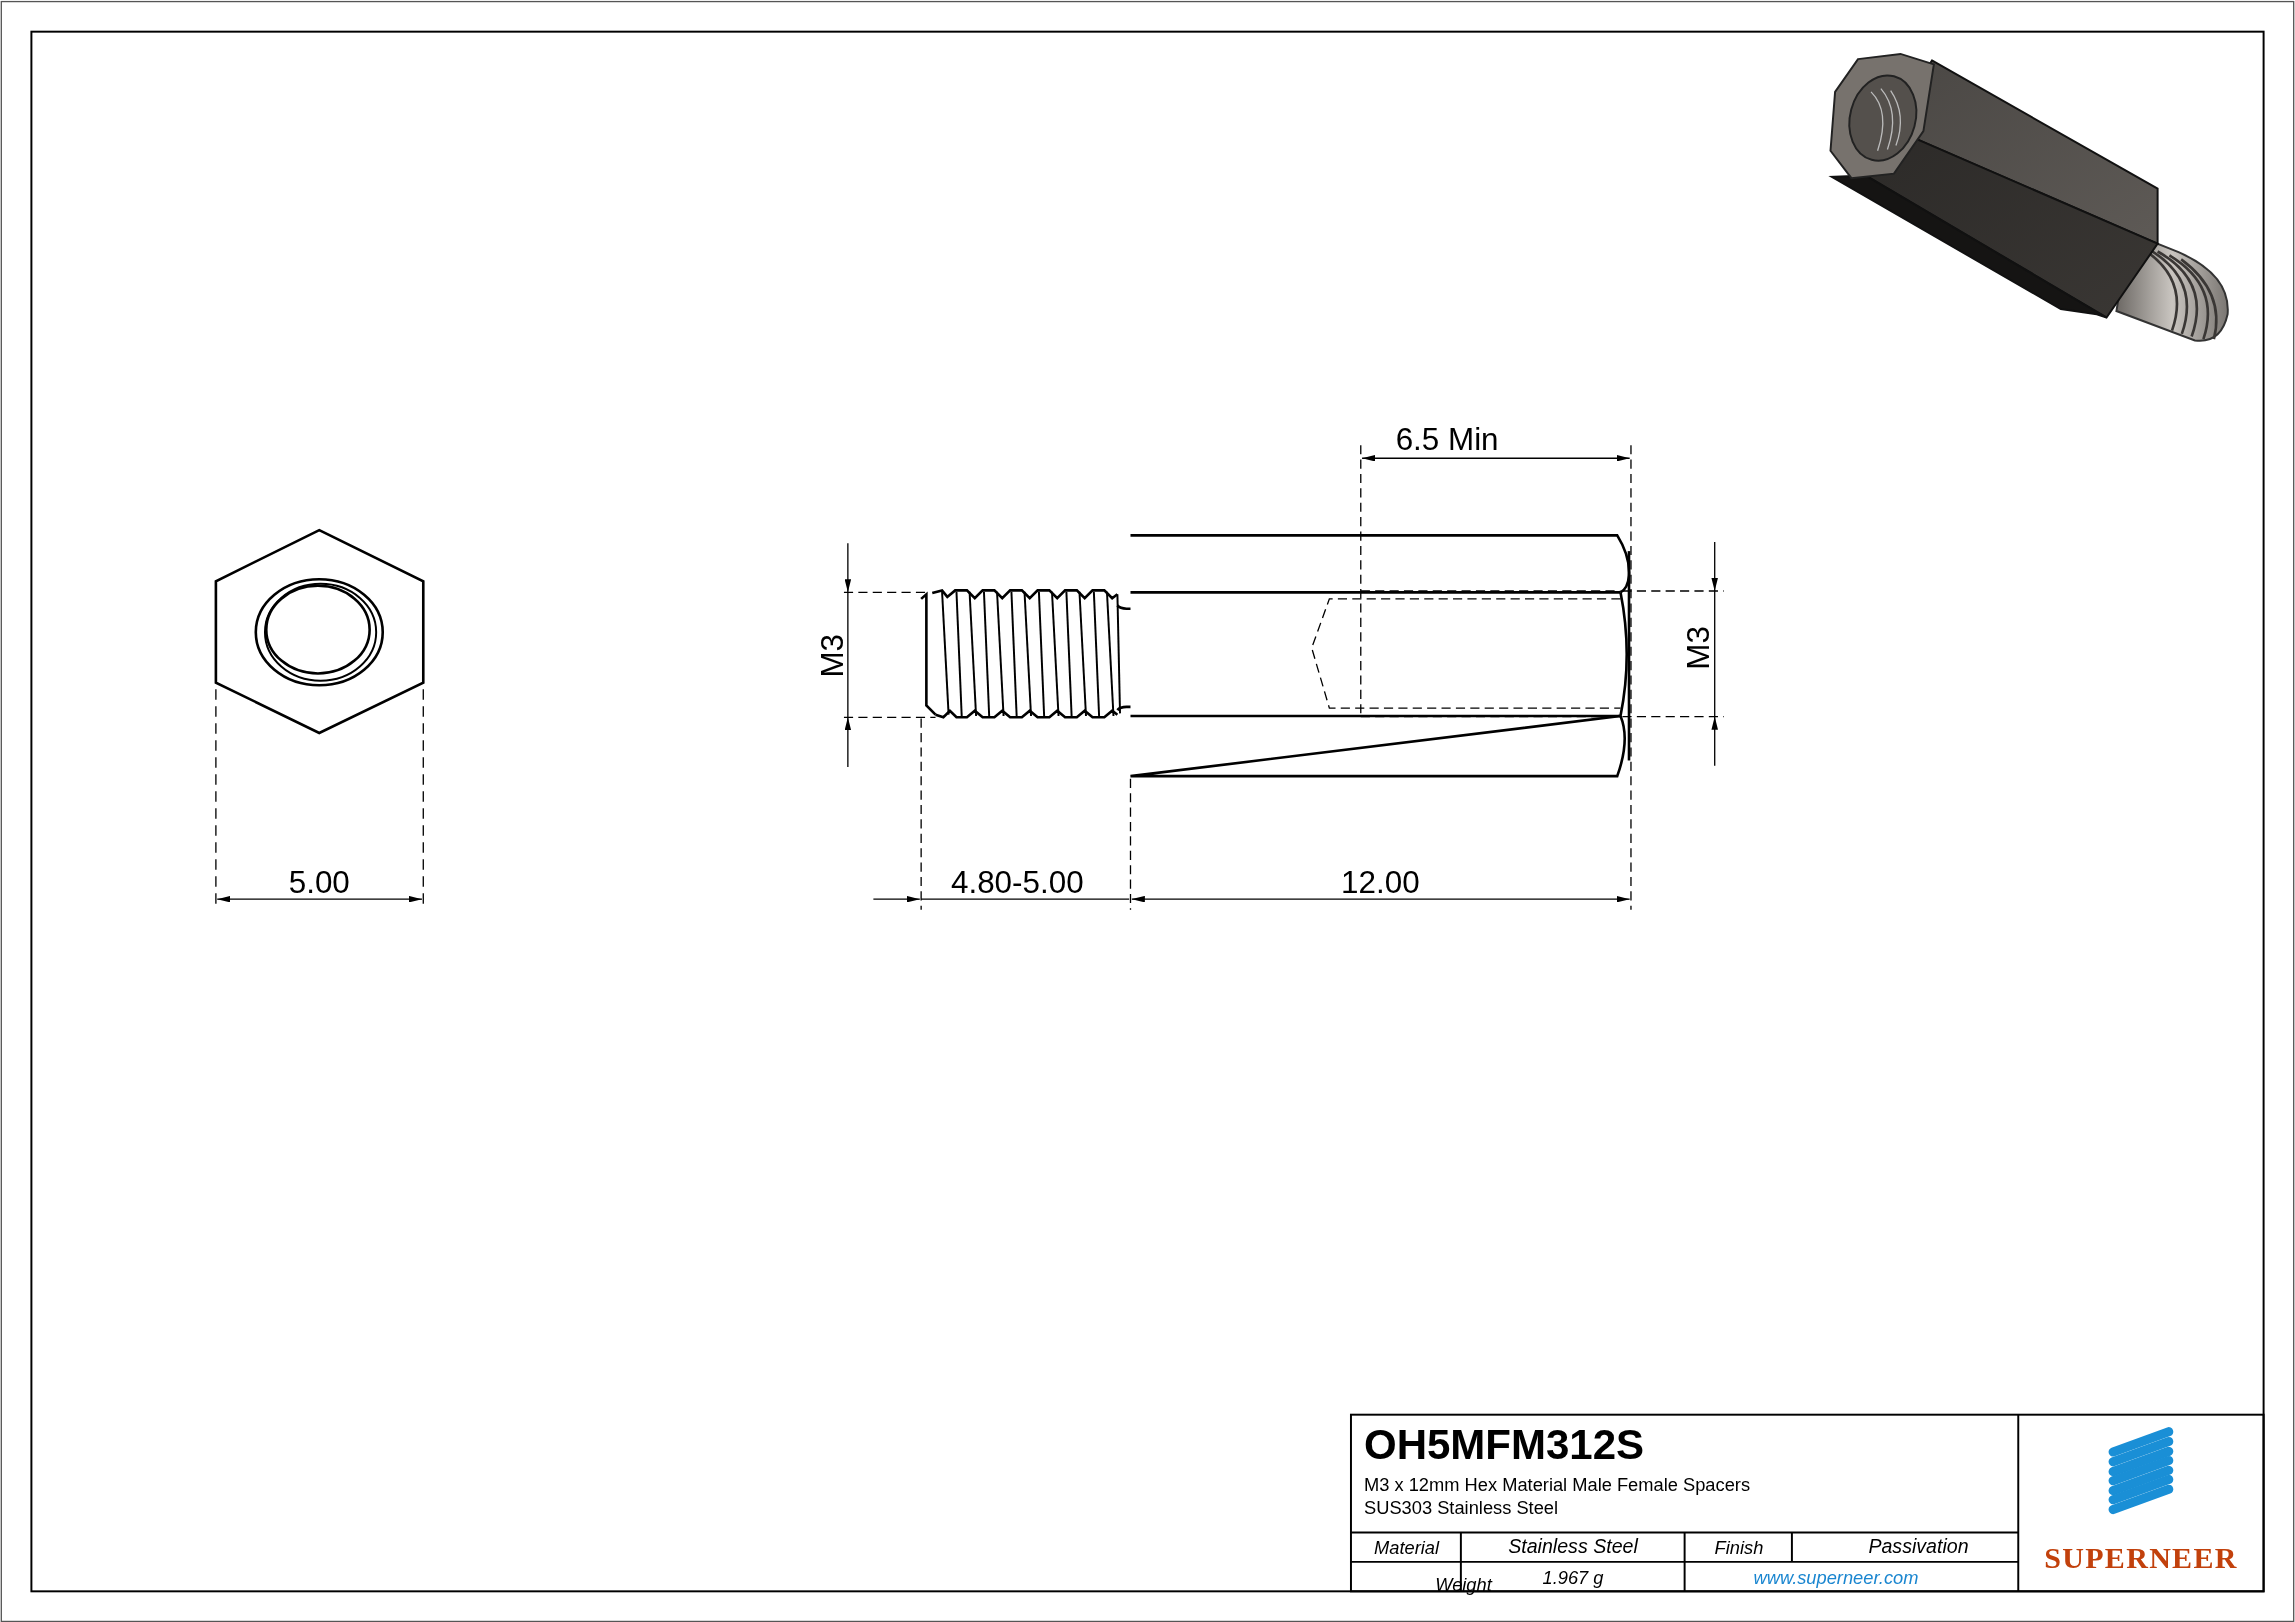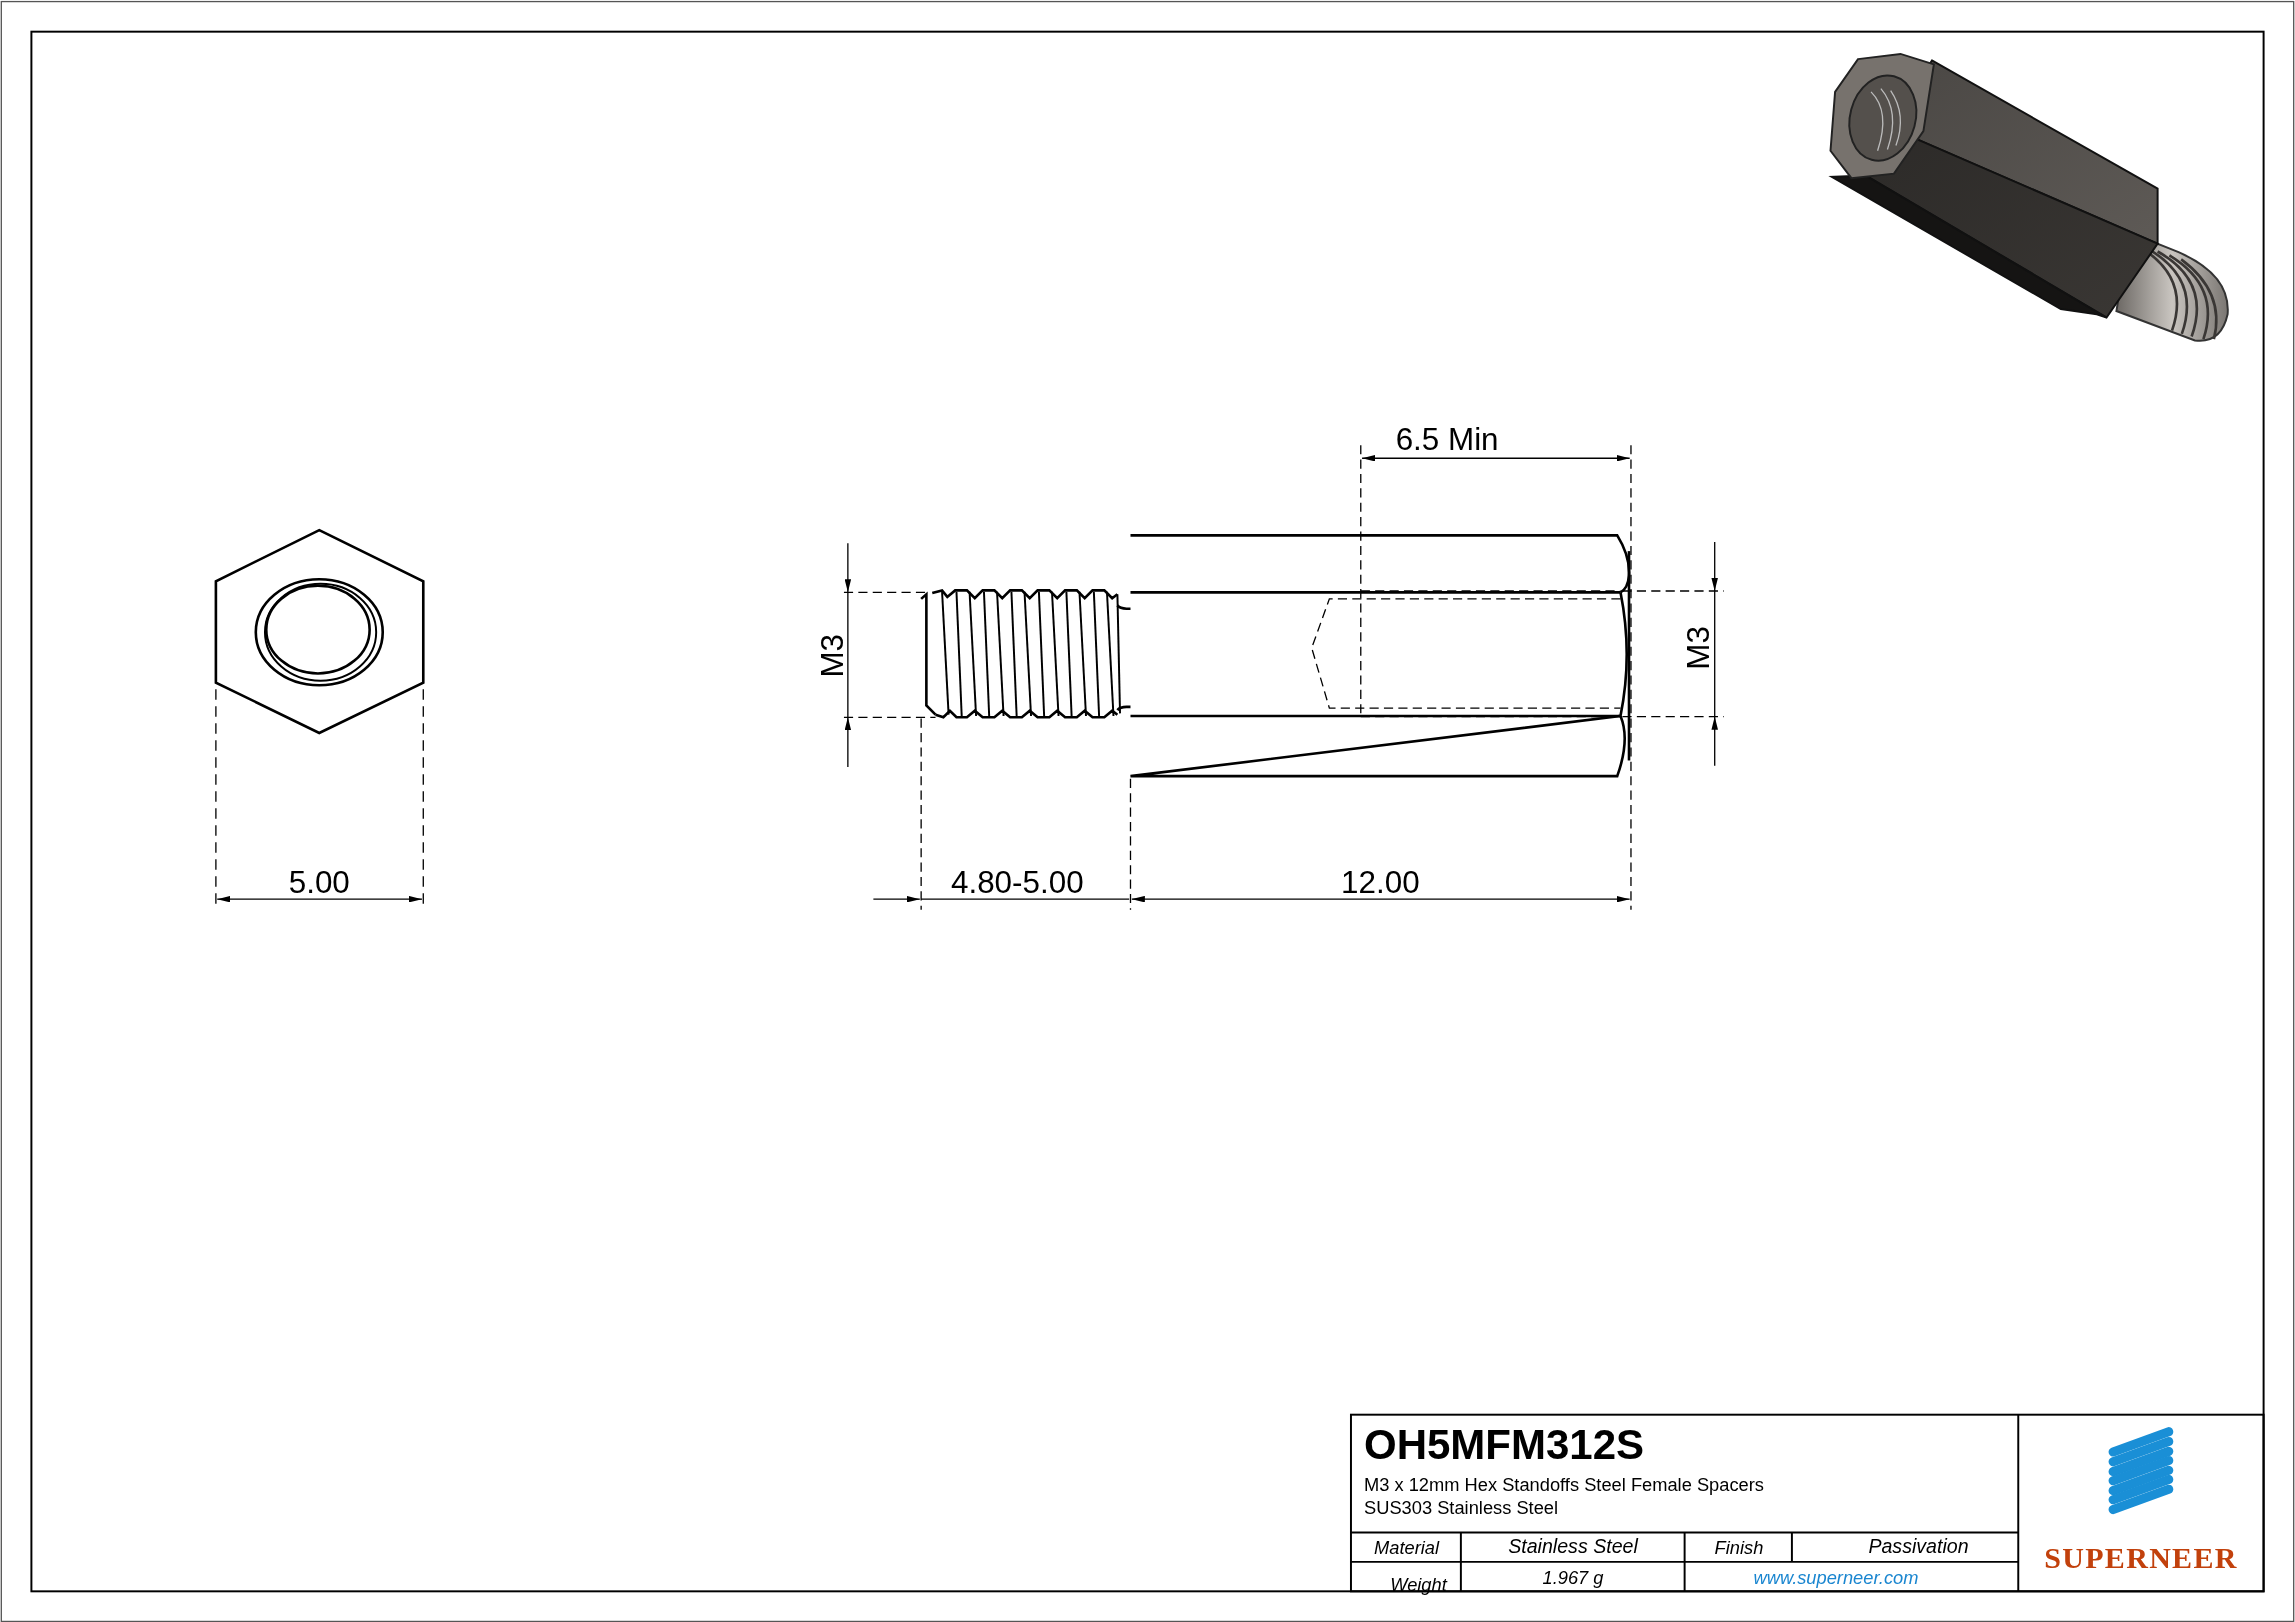--- a/index.html
+++ b/index.html
@@ -164,25 +164,25 @@
     <line x1="3230" y1="2234" x2="3315" y2="2203"></line>
     <line x1="3230" y1="2249" x2="3315" y2="2218"></line>
     <line x1="3230" y1="2263" x2="3315" y2="2232"></line>
     <line x1="3230" y1="2278" x2="3315" y2="2247"></line>
     <line x1="3230" y1="2292" x2="3315" y2="2261"></line>
     <line x1="3230" y1="2307" x2="3315" y2="2276"></line>
   </g>
 </svg>
 
 <div class="tb tb-part">OH5MFM312S</div>
-<div class="tb tb-desc1">M3 x 12mm Hex Standoffs Steel Female Spacers</div>
+<div class="tb tb-desc1">M3 x 12mm Hex Material Male Female Spacers</div>
 <div class="tb tb-desc2">SUS303 Stainless Steel</div>
 
 <div class="cell cell-sm" style="left:1352px; top:1534px; width:109px; height:27.5px;">Material</div>
 <div class="cell" style="left:1462px; top:1533px; width:222px; height:27.5px;">Stainless Steel</div>
 <div class="cell cell-sm" style="left:1686px; top:1534px; width:106px; height:27.5px;">Finish</div>
 <div class="cell" style="left:1806px; top:1533px; width:225px; height:27.5px;">Passivation</div>
-<div class="cell cell-sm" style="left:1358px; top:1563px; width:109px; height:43px;padding-left:6px;">Weight</div>
+<div class="cell cell-sm" style="left:1403px; top:1563px; width:109px; height:43px;padding-left:6px;">Weight</div>
 <div class="cell cell-sm" style="left:1462px; top:1564px; width:222px; height:27px;">1.967 g</div>
 <div class="cell cell-sm link" style="left:1686px; top:1564px; width:300px; height:27.5px;">www.superneer.com</div>
 
 <div class="brand">SUPERNEER</div>
 
 
 </body></html>

